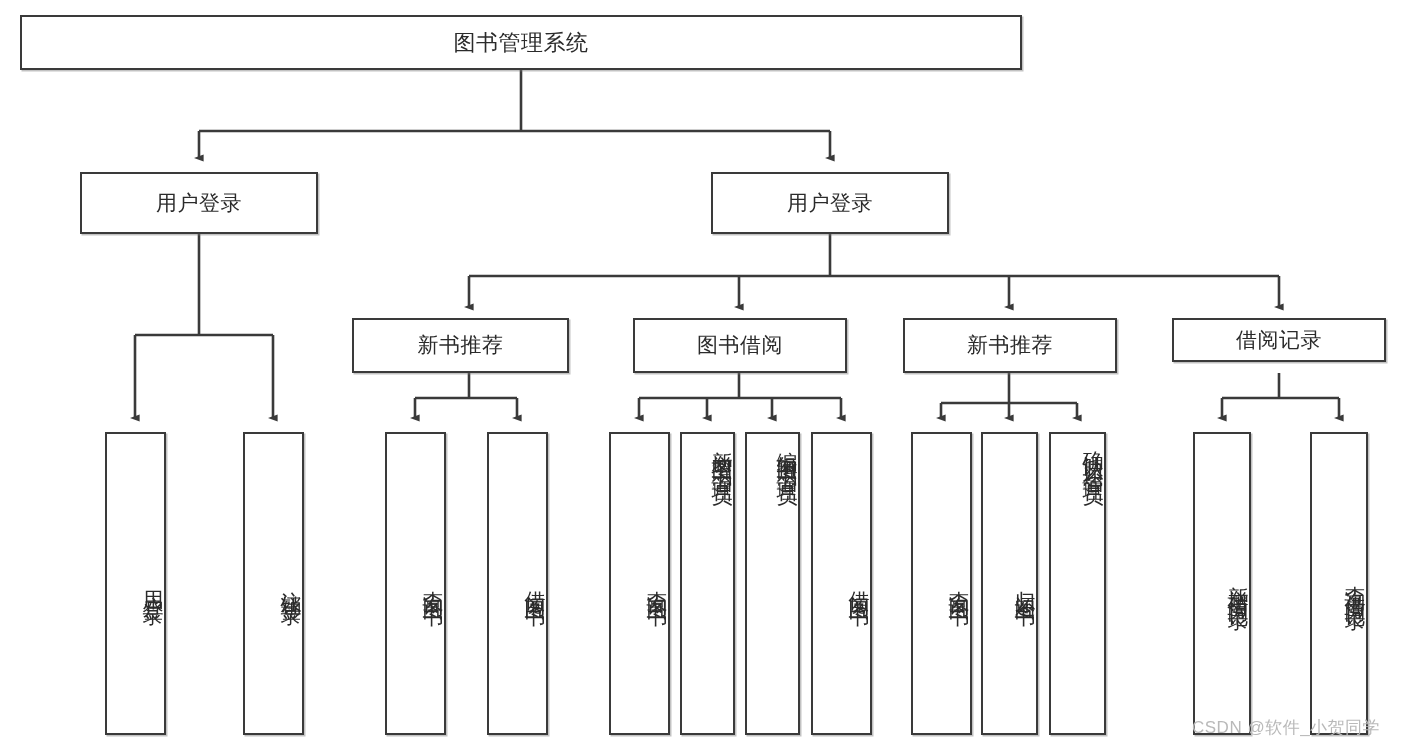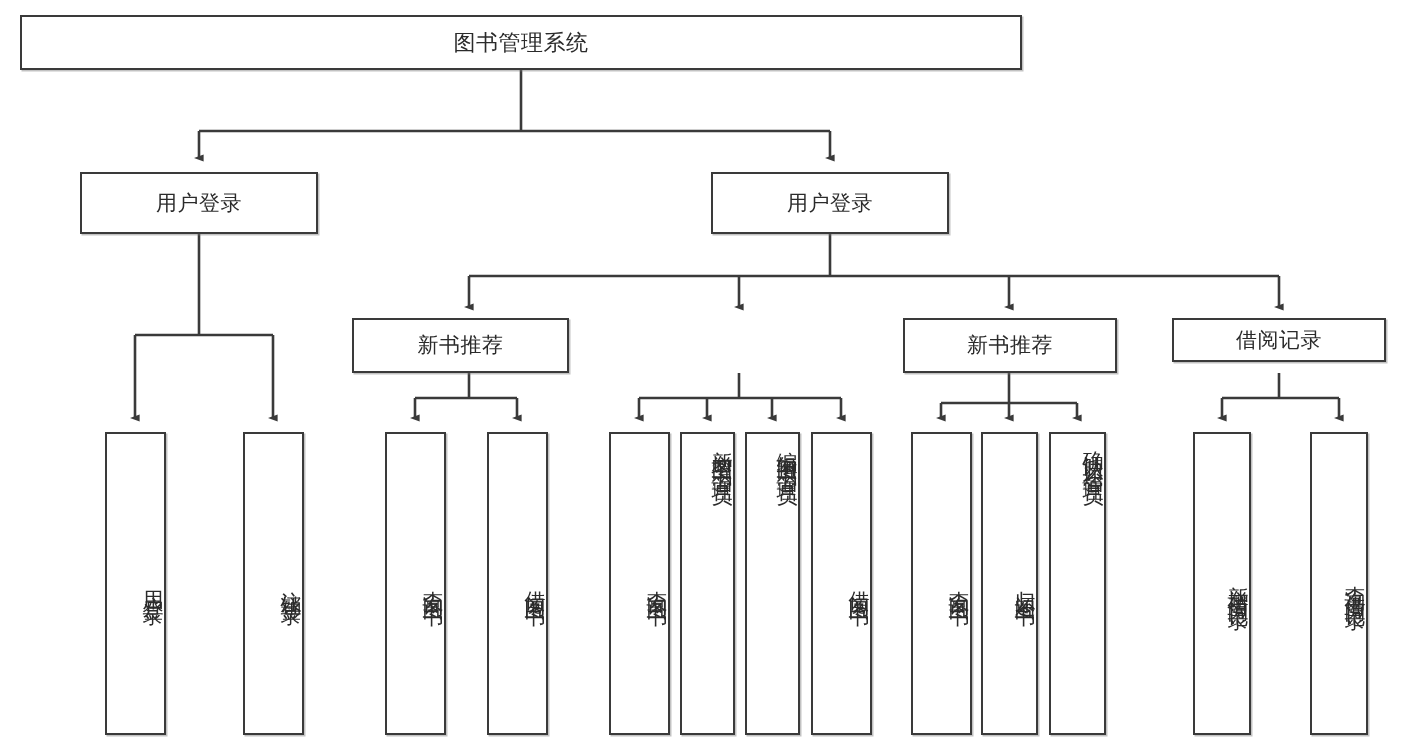--- a/index.html
+++ b/index.html
@@ -136,20 +136,23 @@
   </div>
 
   <div class="node-box" style="left:711px; top:172px; width:238px; height:62px;">
     <span class="node-label">用户登录</span>
   </div>
 
   <div class="node-box" style="left:352px; top:318px; width:217px; height:55px;">
     <span class="node-label">新书推荐</span>
   </div>
 
+  <div class="node-box" style="left:633px; top:318px; width:214px; height:55px;">
+    <span class="node-label">图书借阅</span>
+  </div>
 
   <div class="node-box" style="left:903px; top:318px; width:214px; height:55px;">
     <span class="node-label">新书推荐</span>
   </div>
 
   <div class="node-box" style="left:1172px; top:318px; width:214px; height:44px;">
     <span class="node-label">借阅记录</span>
   </div>
 
   <div class="node-box node-leaf leaf-center" style="left:105px; top:432px; width:61px; height:303px;">
@@ -189,14 +192,15 @@
     <span class="node-label">确认归还（管理员）</span>
   </div>
 
   <div class="node-box node-leaf leaf-center" style="left:1193px; top:432px; width:58px; height:303px;">
     <span class="node-label">新增借阅记录</span>
   </div>
   <div class="node-box node-leaf leaf-center" style="left:1310px; top:432px; width:58px; height:303px;">
     <span class="node-label">查询借阅记录</span>
   </div>
 
+  <div class="watermark" style="left:1192px; top:716px;">CSDN @软件_小贺同学</div>
 
 </div>
 
 </body></html>

